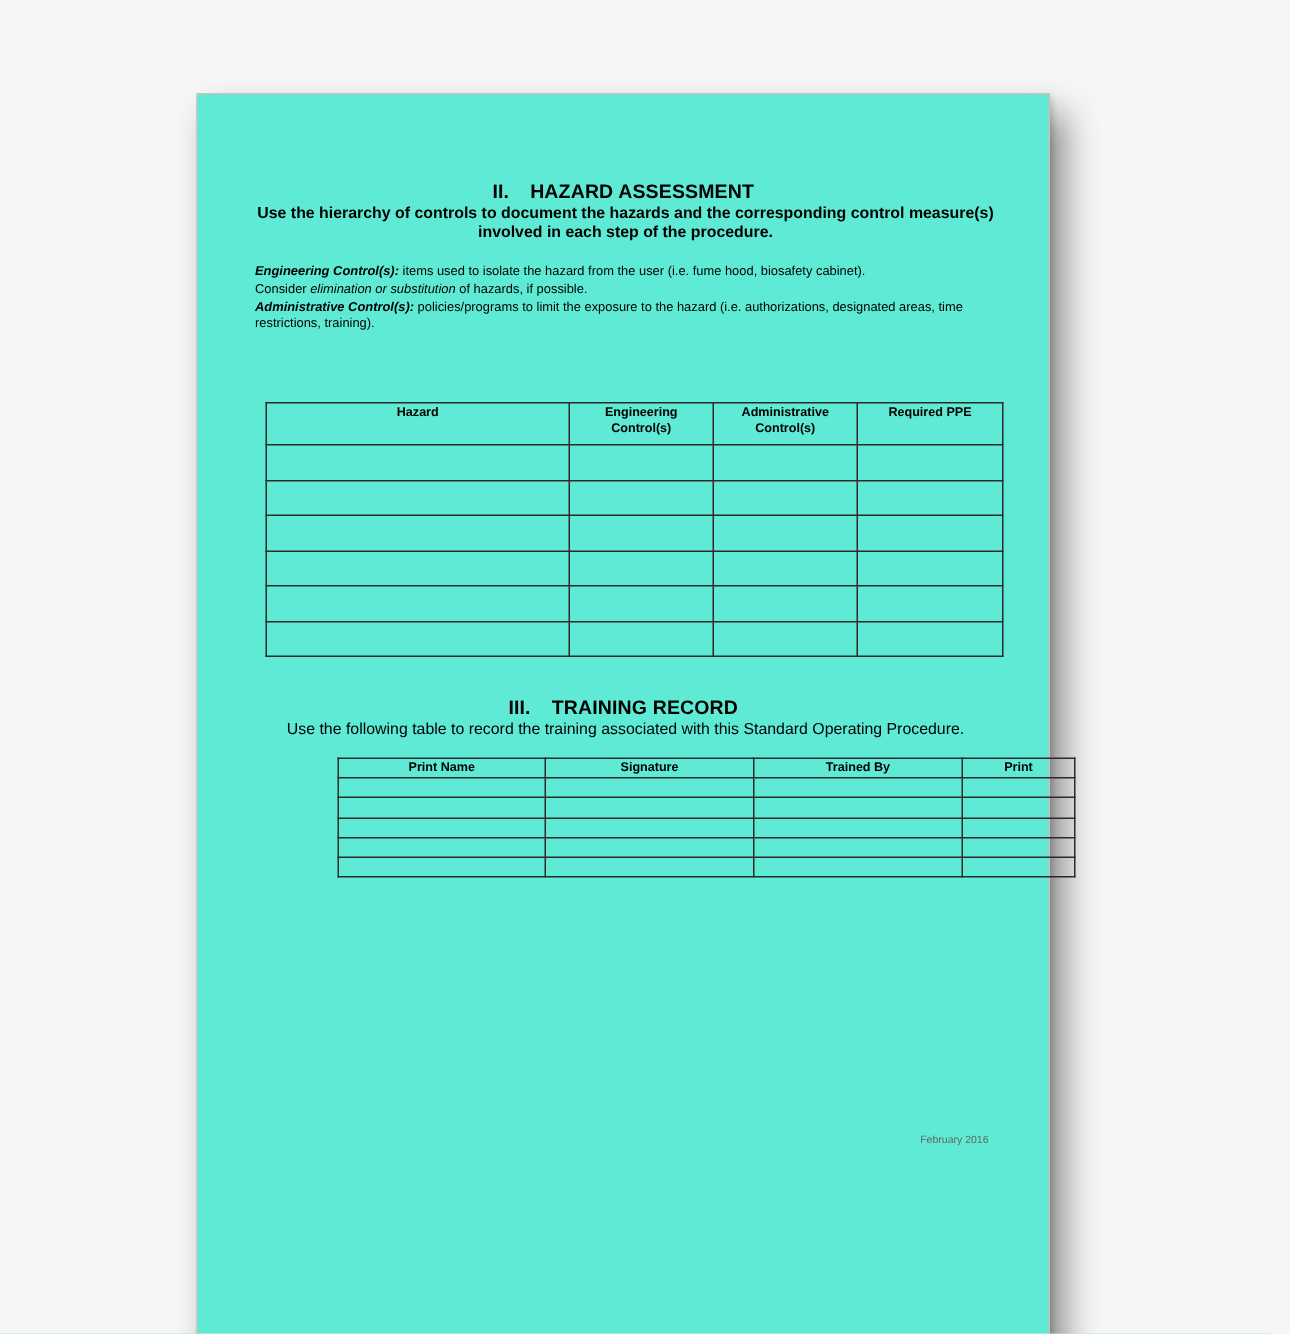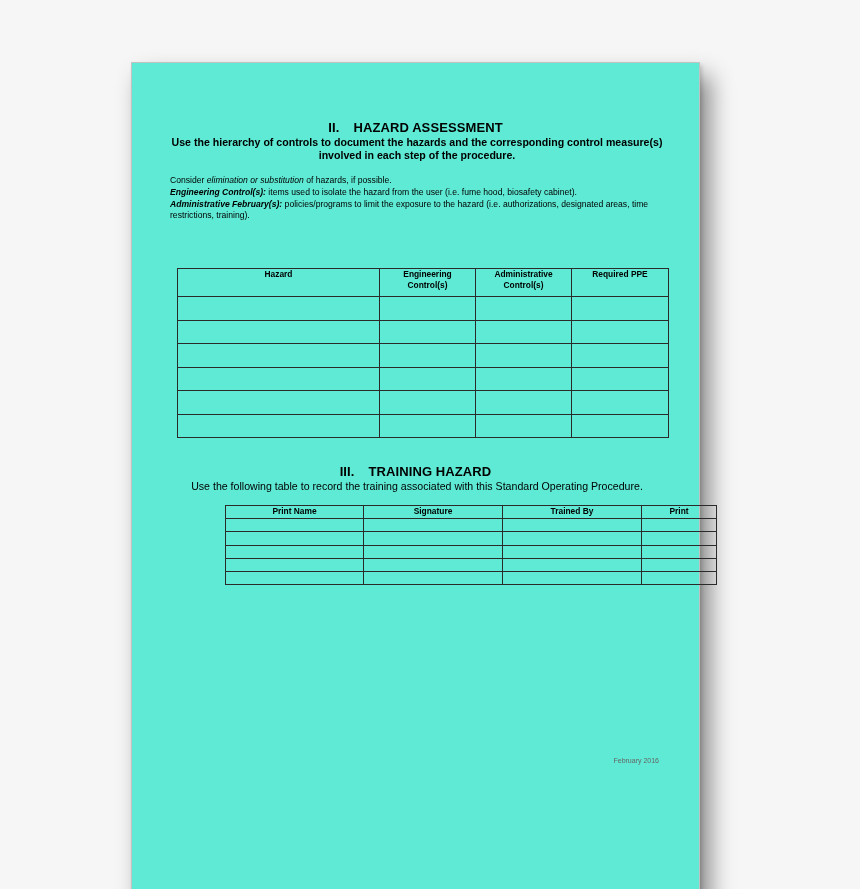--- a/index.html
+++ b/index.html
@@ -92,23 +92,23 @@
 <body>
 
 <div class="page">
 
   <div class="section-title" style="top:57px;">
     <span class="num">II.</span><span>HAZARD ASSESSMENT</span>
   </div>
   <div class="section-sub" style="top:73px;font-weight:bold;">Use the hierarchy of controls to document the hazards and the corresponding control measure(s) involved in each step of the procedure.</div>
 
   <div class="instructions">
+    <div><span class="bi">Engineering Control(s):</span><span> items used to isolate the hazard from the user (i.e. fume hood, biosafety cabinet).</span></div>
     <div><span>Consider </span><span class="it">elimination or substitution</span><span> of hazards, if possible.</span></div>
-    <div><span class="bi">Engineering Control(s):</span><span> items used to isolate the hazard from the user (i.e. fume hood, biosafety cabinet).</span></div>
-    <div><span class="bi">Administrative February(s):</span><span> policies/programs to limit the exposure to the hazard (i.e. authorizations, designated areas, time restrictions, training).</span></div>
+    <div><span class="bi">Administrative Control(s):</span><span> policies/programs to limit the exposure to the hazard (i.e. authorizations, designated areas, time restrictions, training).</span></div>
   </div>
 
   <table class="grid hazard-table">
     <colgroup>
       <col style="width:202px">
       <col style="width:96px">
       <col style="width:96px">
       <col style="width:97px">
     </colgroup>
     <thead>
@@ -163,21 +163,21 @@
       <tr>
         <td></td>
         <td></td>
         <td></td>
         <td></td>
       </tr>
     </tbody>
   </table>
 
   <div class="section-title" style="top:401px;">
-    <span class="num">III.</span><span>TRAINING HAZARD</span>
+    <span class="num">III.</span><span>TRAINING RECORD</span>
   </div>
   <div class="section-sub" style="top:417px; left:20px; width:530px;">Use the following table to record the training associated with this Standard Operating Procedure.</div>
 
   <table class="grid training-table">
     <colgroup>
       <col style="width:138px">
       <col style="width:139px">
       <col style="width:139px">
       <col style="width:75px">
     </colgroup>

